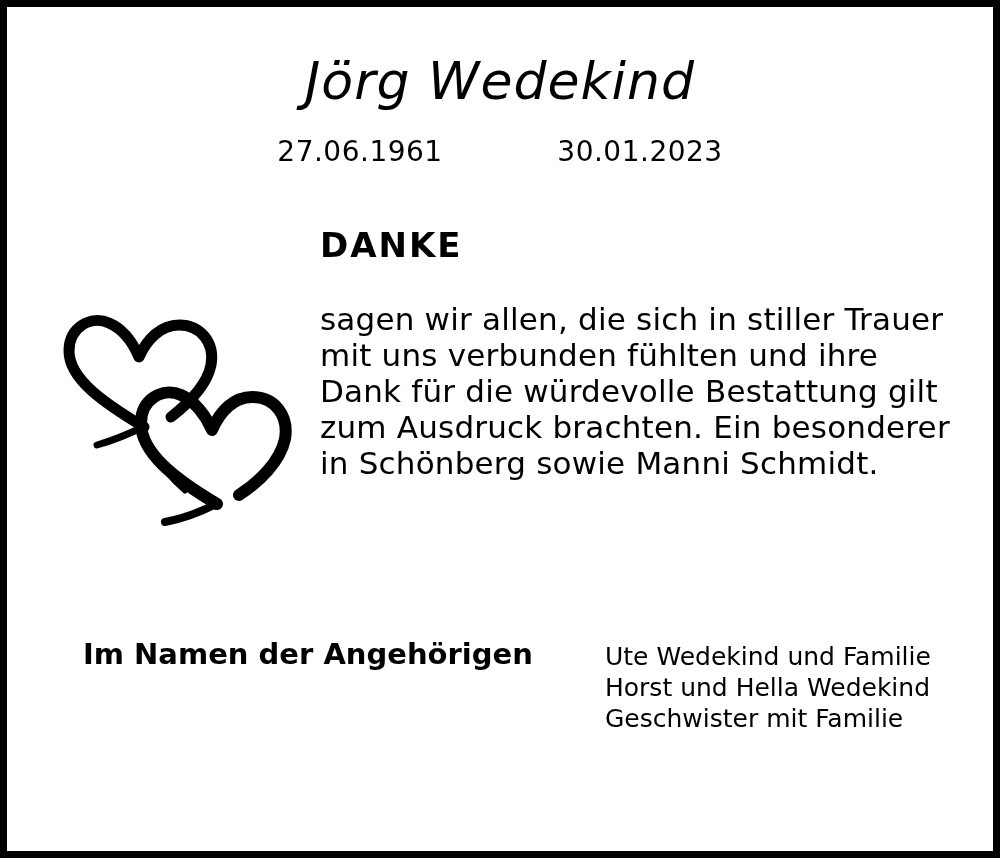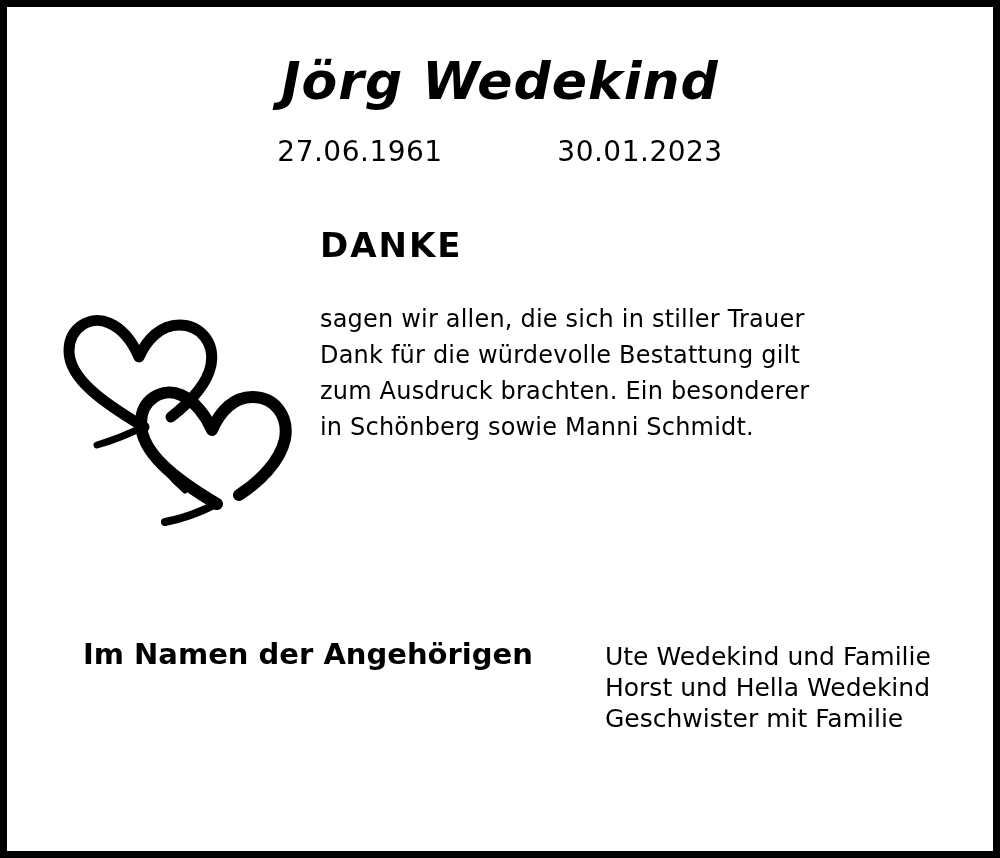--- a/index.html
+++ b/index.html
@@ -32,21 +32,21 @@
   
   .name {
     position: absolute;
     top: 44px;
     left: 0;
     width: 100%;
     text-align: center;
     font-family: "DejaVu Sans", sans-serif;
     font-size: 52px;
     font-style: italic;
-    font-weight: 700;
+    font-weight: 400;
     letter-spacing: 1px;
     white-space: nowrap;
   }
   .dates {
     position: absolute;
     top: 128px;
     left: 0;
     width: 100%;
     text-align: center;
     font-size: 28px;
@@ -72,21 +72,21 @@
     font-weight: 700;
     letter-spacing: 2px;
   }
 
   
   .body-text {
     position: absolute;
     top: 294px;
     left: 313px;
     width: 670px;
-    font-size: 24px;
+    font-size: 31px;
     line-height: 36px;
     letter-spacing: 0.2px;
   }
   .body-text .line {
     white-space: nowrap;
   }
 
   
   .hearts {
     position: absolute;
@@ -145,20 +145,21 @@
           <path d="M168 205 C 126 180, 92 154, 92 124 C 92 100, 114 88, 132 96 C 146 102, 157 117, 163 131
                    C 171 112, 185 98, 203 98 C 226 98, 240 117, 236 140 C 231 163, 210 183, 190 196" stroke-width="12"></path>
           <path d="M169 204 C 150 214, 132 220, 116 223" stroke-width="8"></path>
           <path d="M104 152 C 110 166, 122 180, 136 192" stroke-width="5"></path>
         </g>
       </svg>
     </div>
 
     <div class="body-text">
       <div class="line">sagen wir allen, die sich in stiller Trauer</div>
+      <div class="line">mit uns verbunden fühlten und ihre</div>
       <div class="line">Dank für die würdevolle Bestattung gilt</div>
       <div class="line">zum Ausdruck brachten. Ein besonderer</div>
       <div class="line">in Schönberg sowie Manni Schmidt.</div>
     </div>
 
     <div class="footer-left">Im Namen der Angehörigen</div>
 
     <div class="footer-right">
       <div class="line">Ute Wedekind und Familie</div>
       <div class="line">Horst und Hella Wedekind</div>

